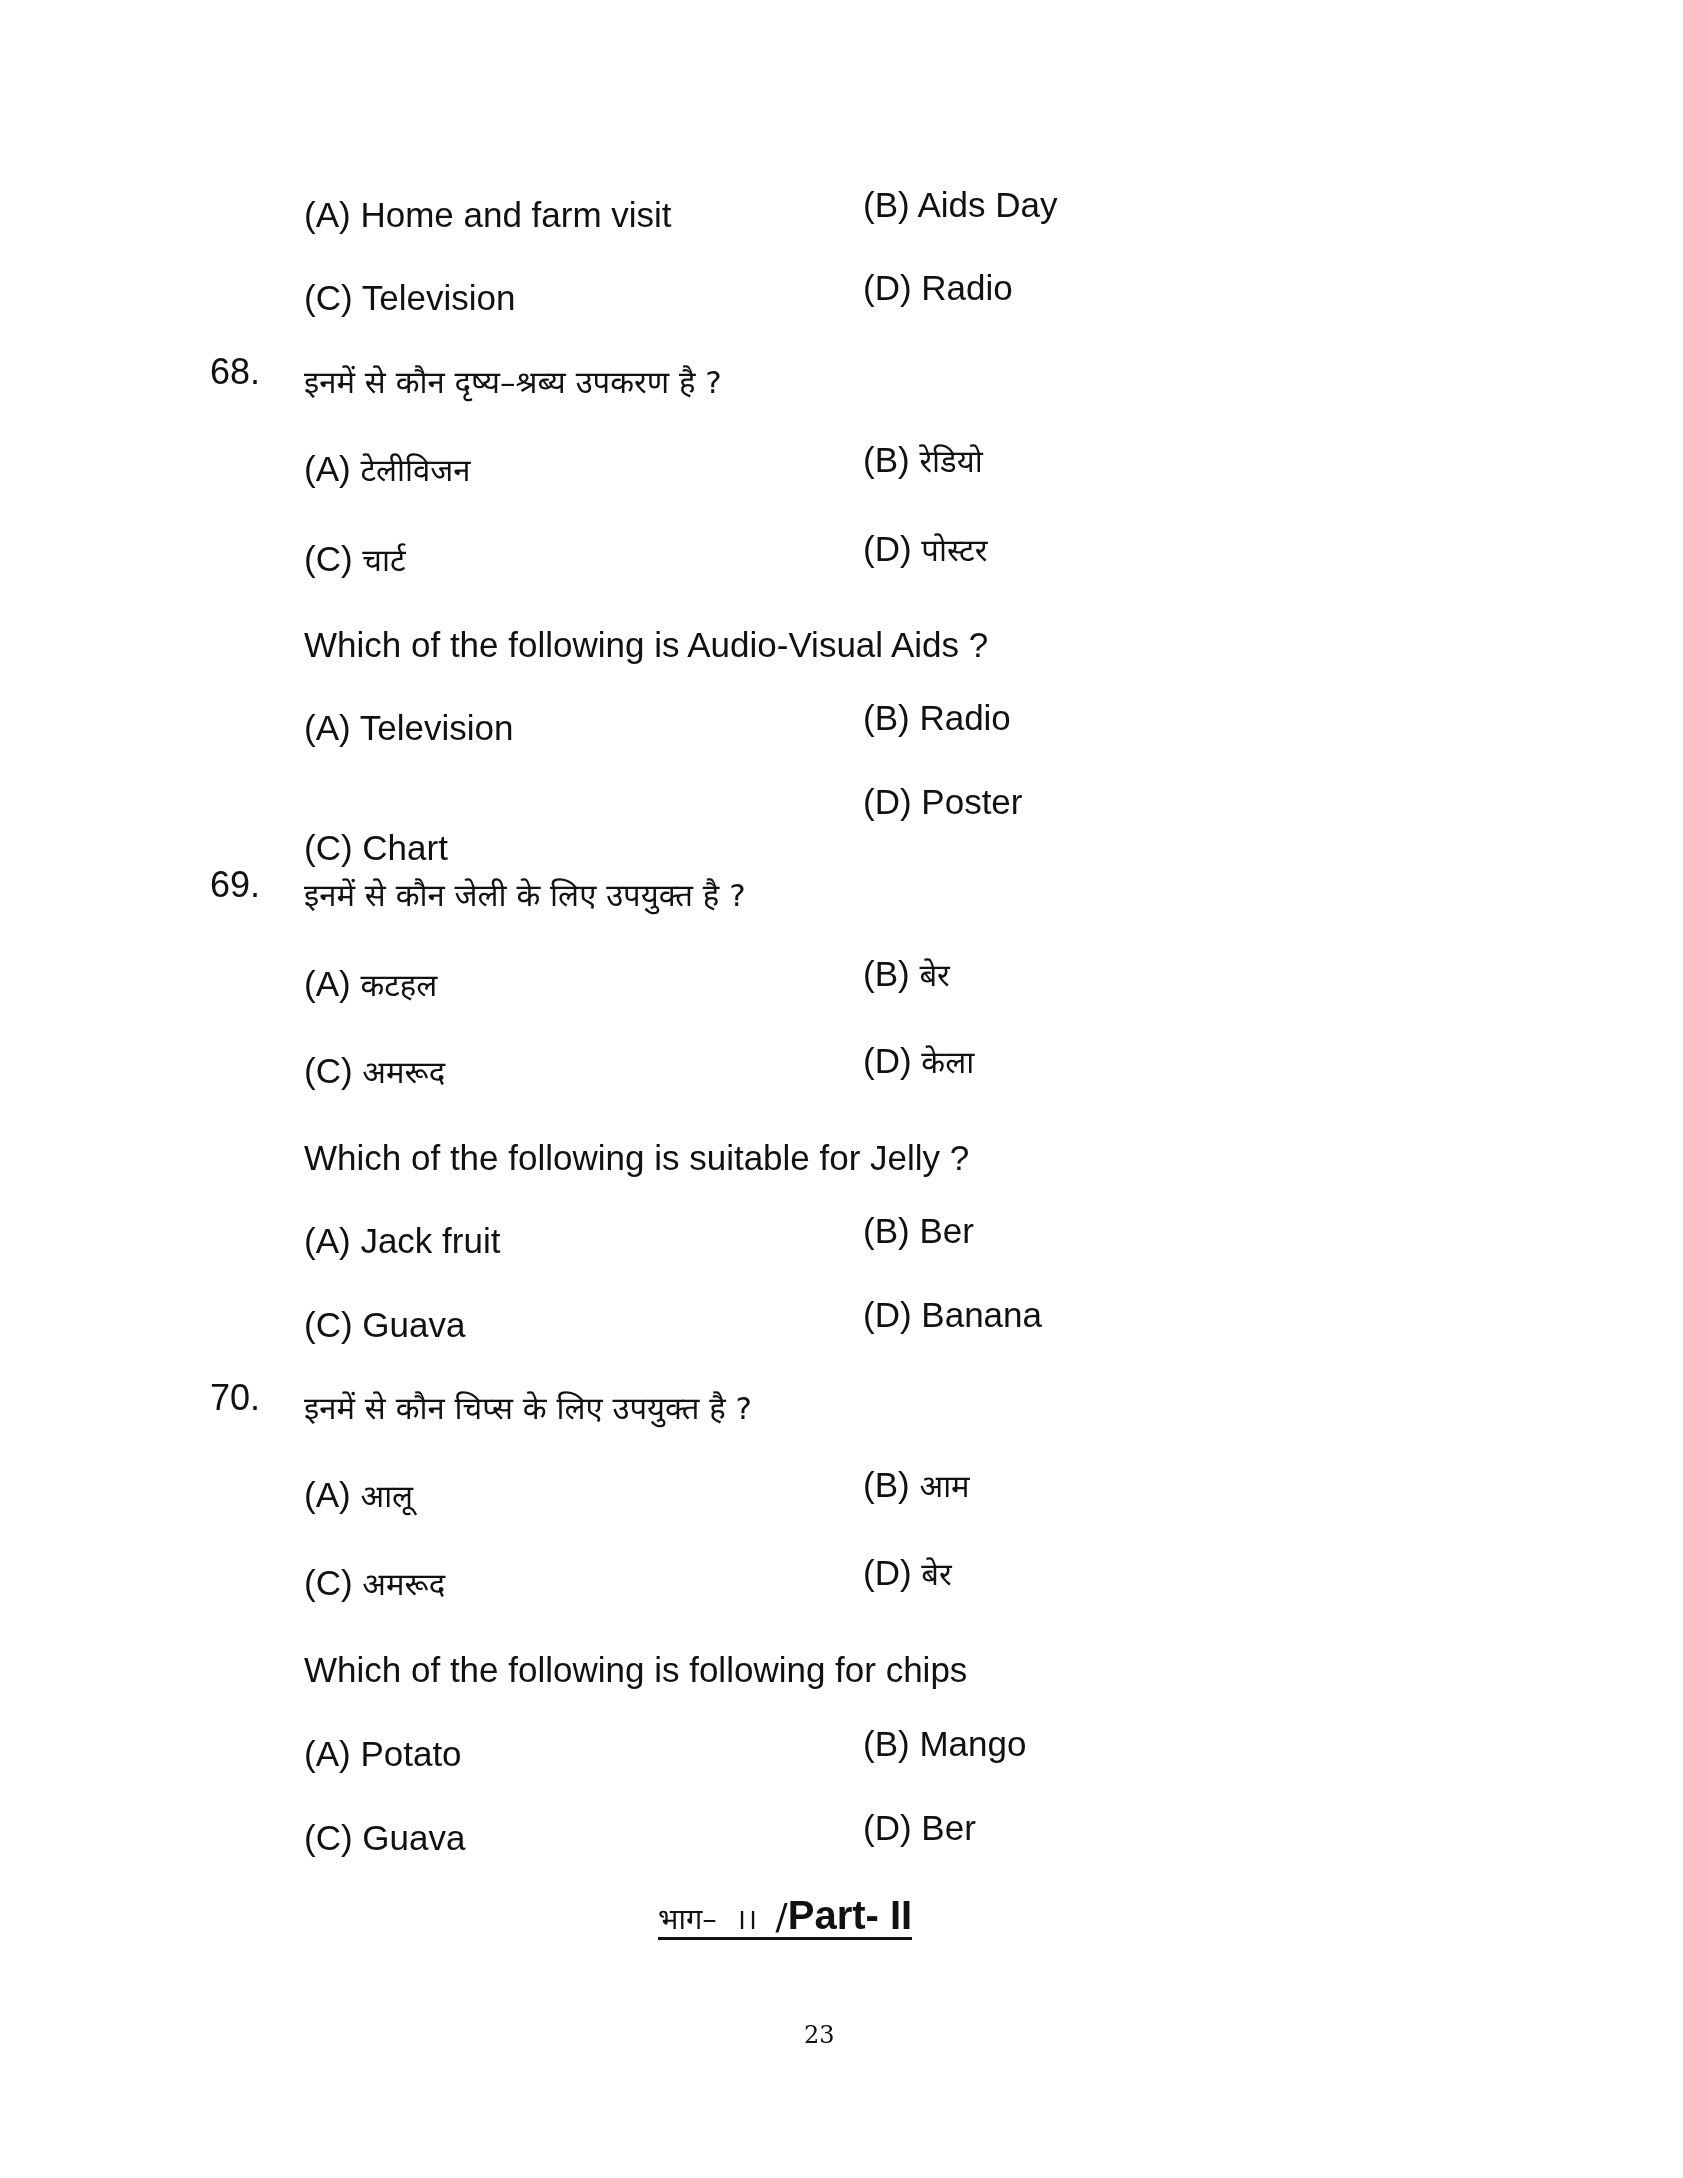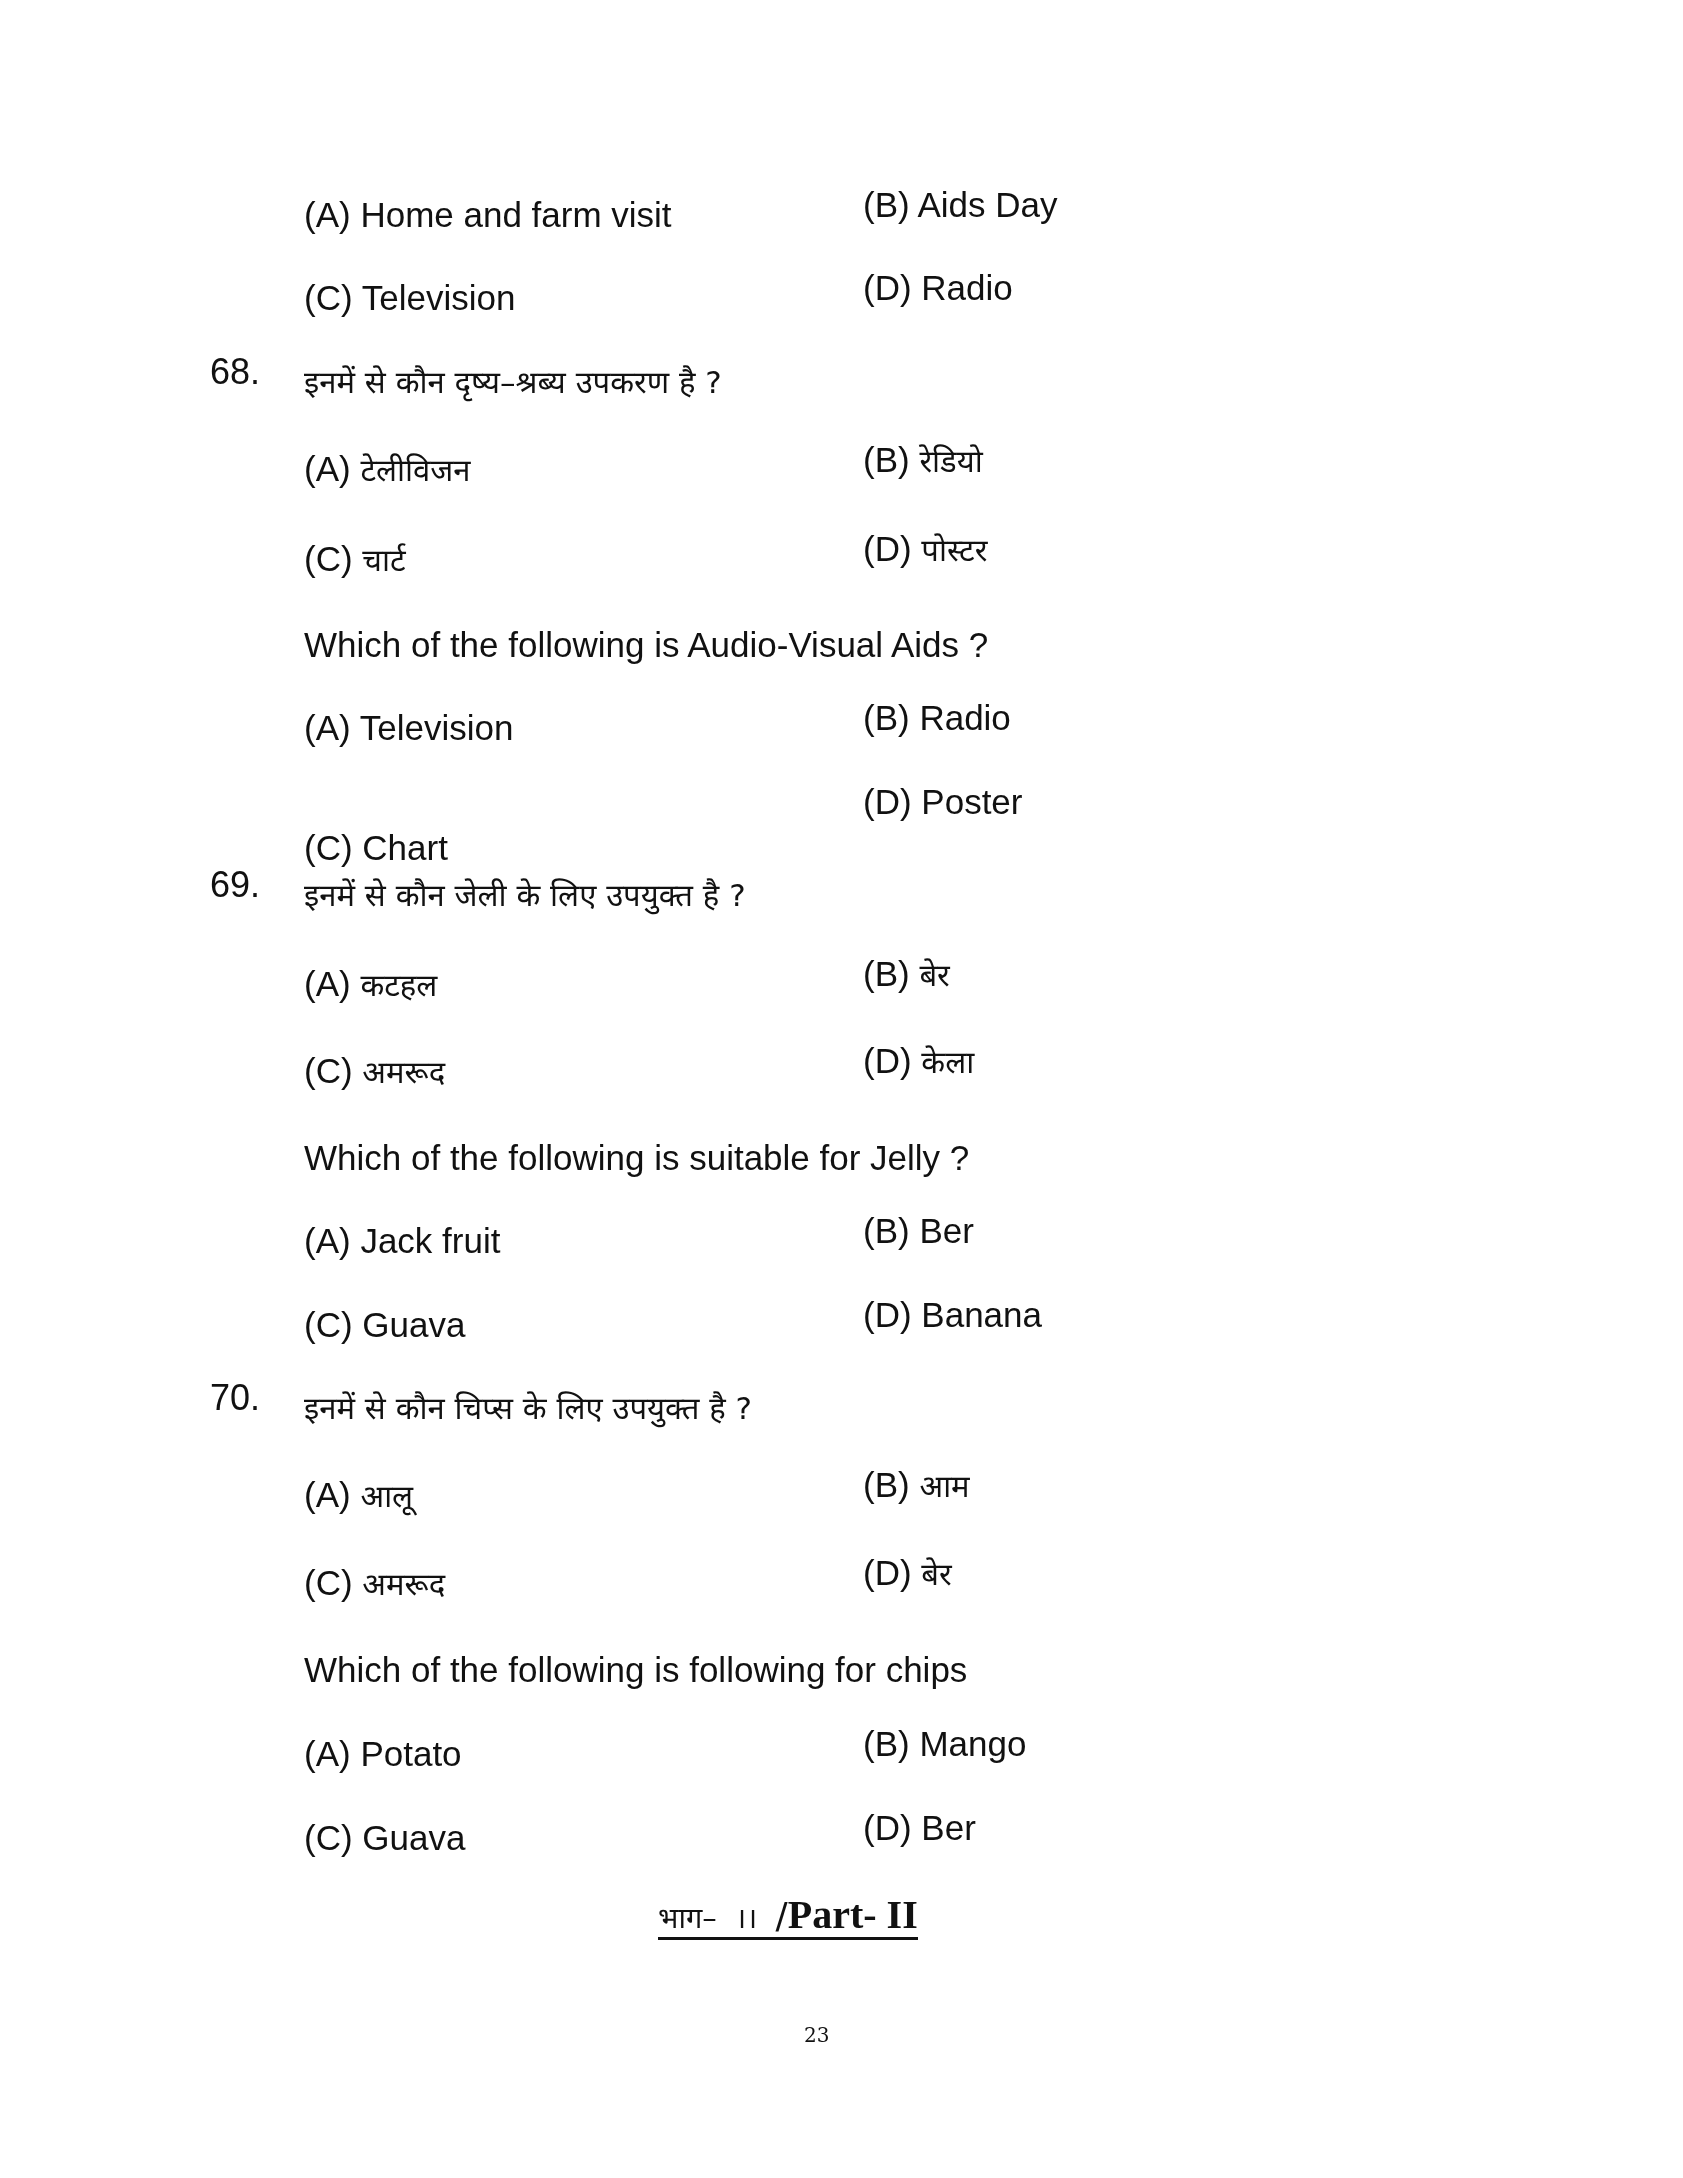--- a/index.html
+++ b/index.html
@@ -7,22 +7,22 @@
            font-family: "Liberation Sans", sans-serif; color: #111111; }
     .line { position: absolute; white-space: nowrap; font-size: 35px; line-height: 40px; height: 40px; }
     .qnum { position: absolute; left: 210px; font-size: 36px; line-height: 40px; height: 40px; white-space: nowrap; }
     .colL { left: 304px; margin-top: 10px; }
     .colR { left: 863px; }
     .hi { font-family: "DejaVu Sans", sans-serif; font-size: 31px; }
     .opt-label { font-family: "Liberation Sans", sans-serif; font-size: 35px; }
     .part-heading { position: absolute; left: 658px; top: 1893px; white-space: nowrap;
                     border-bottom: 3px solid #111; line-height: 44px; height: 44px; padding-bottom: 0; }
     .part-hi { font-family: "DejaVu Sans", sans-serif; font-size: 29px; font-weight: normal; }
-    .part-en { font-family: Liberation Serif, serif; font-size: 40px; font-weight: bold; }
-    .page-number { position: absolute; left: 804px; top: 2020px; font-family: "DejaVu Serif", serif; font-size: 20px; line-height: 30px; }
+    .part-en { font-family: Liberation Sans, sans-serif; font-size: 40px; font-weight: bold; }
+    .page-number { position: absolute; left: 804px; top: 2020px; font-family: "DejaVu Serif", serif; font-size: 24px; line-height: 30px; }
   </style>
 </head>
 <body>
 
 <div>
   <div class="line colL" style="top:185px">
     <span>(A)</span>
     <span>Home and farm visit</span>
   </div>
   <div class="line colR" style="top:185px">

